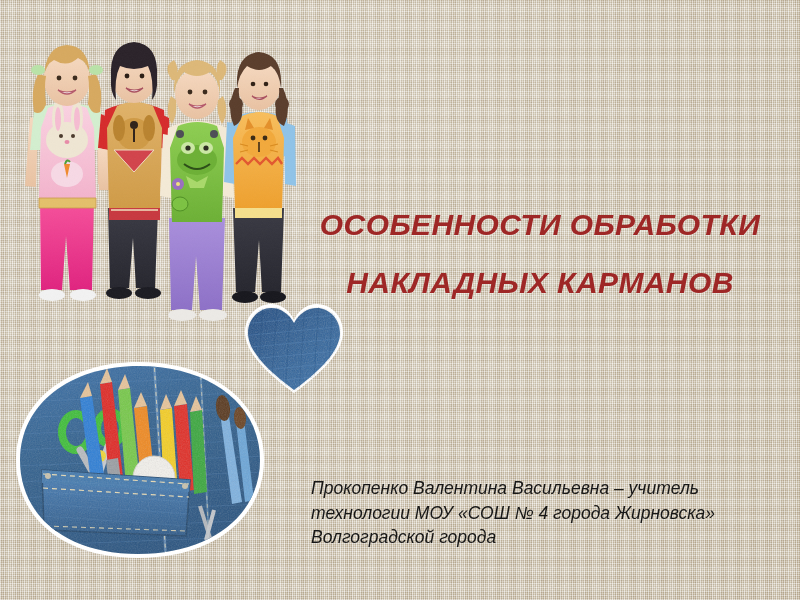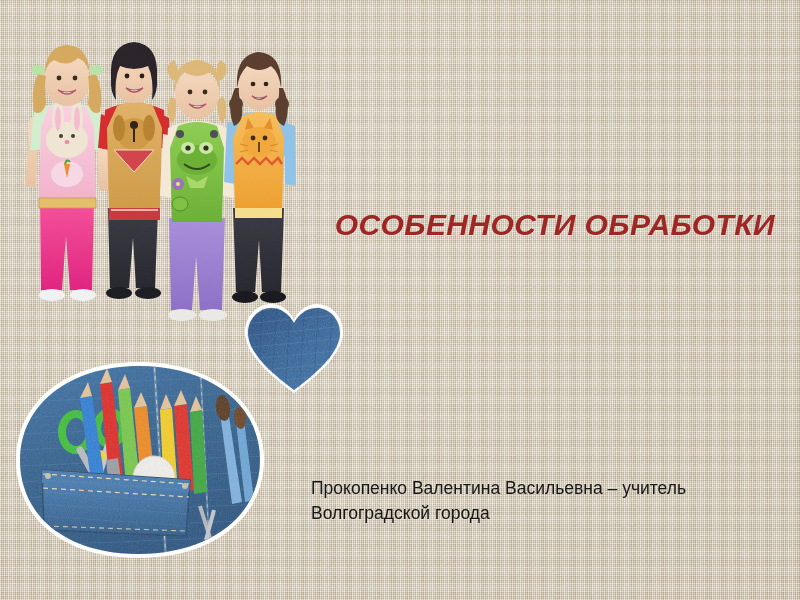--- a/index.html
+++ b/index.html
@@ -64,41 +64,42 @@
     opacity: 0.5;
     mix-blend-mode: multiply;
   }
 
   
   .title-block {
     position: absolute;
     left: 305px;
     top: 196px;
     width: 470px;
-    text-align: right;
+    text-align: center;
   }
   .title-line {
     font-family: "Liberation Sans", sans-serif;
     font-weight: bold;
     font-style: italic;
     font-size: 30px;
     line-height: 58px;
     letter-spacing: 0.4px;
     color: #9e2726;
     white-space: nowrap;
     text-shadow: 0 1px 0 rgba(255,255,255,0.32);
   }
 
   
   .subtitle-block {
     position: absolute;
     left: 311px;
     top: 476px;
     width: 460px;
     text-align: left;
+    font-style: italic;
   }
   .subtitle-line {
     font-family: "Liberation Sans", sans-serif;
     font-size: 17.5px;
     line-height: 24.5px;
     color: #171717;
     white-space: nowrap;
   }
 
   
@@ -475,20 +476,22 @@
           <path d="M28 120 L176 130 M28 132 L176 142 M28 144 L176 154 M28 156 L176 166"></path>
         </g>
       </g>
 
       <rect x="0" y="0" width="252" height="200" filter="url(#denimNoise)" opacity="0.42"></rect>
     </g>
   </svg>
 
   <div class="title-block">
     <div class="title-line">ОСОБЕННОСТИ ОБРАБОТКИ</div>
+    <div class="title-line">НАКЛАДНЫХ КАРМАНОВ</div>
   </div>
 
   <div class="subtitle-block">
     <div class="subtitle-line">Прокопенко Валентина Васильевна – учитель</div>
+    <div class="subtitle-line">технологии МОУ «СОШ № 4 города Жирновска»</div>
     <div class="subtitle-line">Волгоградской города</div>
   </div>
 
 </div>
 
 </body></html>

